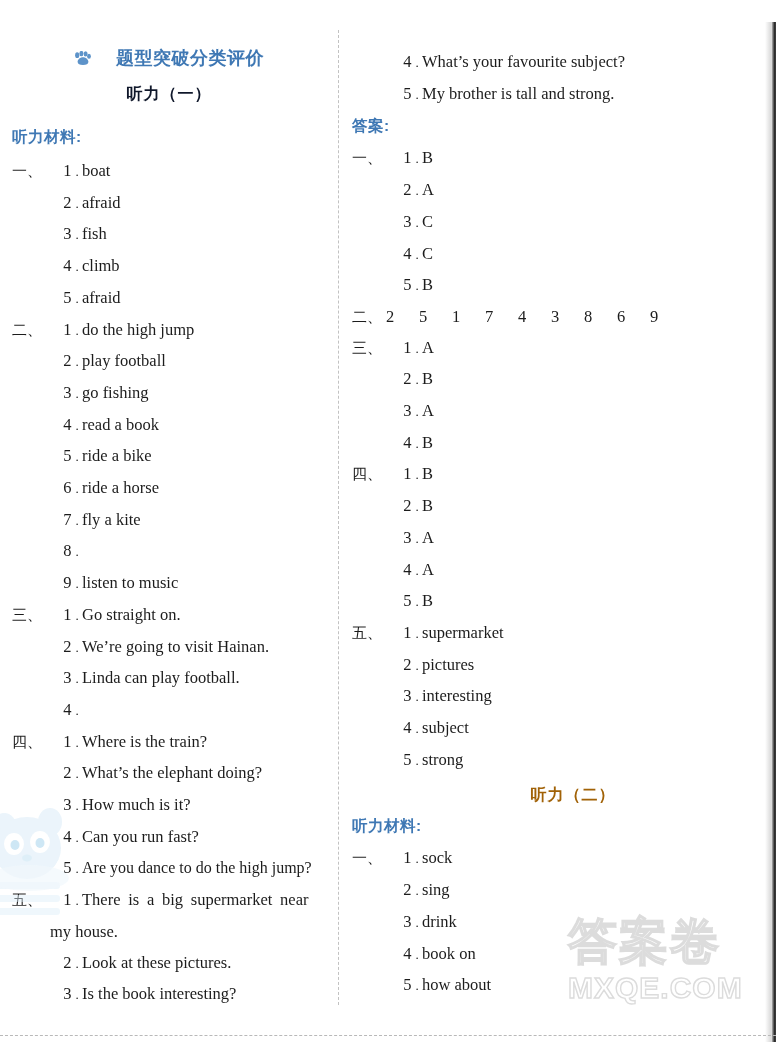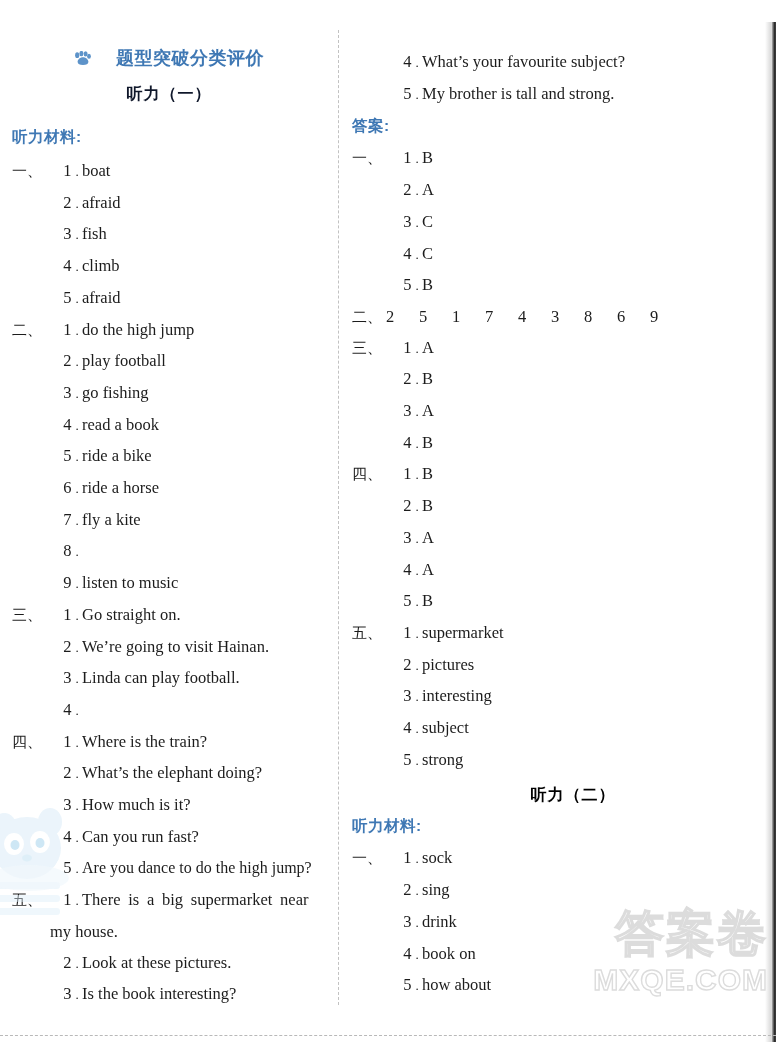--- a/index.html
+++ b/index.html
@@ -56,25 +56,25 @@
     left: -6px;
     top: 800px;
     width: 92px;
     height: 150px;
     opacity: .5;
     pointer-events: none;
   }
   .wm-brand {
     position: absolute;
     right: 8px;
-    bottom: 28px;
+    bottom: 20px;
     width: 200px;
     height: 110px;
     pointer-events: none;
-    text-align: right;
+    text-align: left;
   }
   .wm-brand .wm-cn {
     font-family: "Liberation Sans", sans-serif;
     font-size: 49px;
     font-weight: 700;
     letter-spacing: 2px;
     color: transparent;
     -webkit-text-stroke: 1.5px #dcdcdc;
     line-height: 58px;
     display: block;
@@ -119,21 +119,21 @@
     font-size: 16px;
     font-weight: 700;
     color: #0f172a;
     letter-spacing: 1px;
   }
   .sub-title-right {
     text-align: center;
     font-family: "Liberation Sans", sans-serif;
     font-size: 16px;
     font-weight: 700;
-    color: #000000;
+    color: #a16207;
     letter-spacing: 1px;
     margin: 9px 0 0 18px;
   }
   .section-label {
     font-family: "Liberation Sans", sans-serif;
     font-size: 15.5px;
     font-weight: 700;
     color: #3f78b4;
     letter-spacing: .5px;
   }

